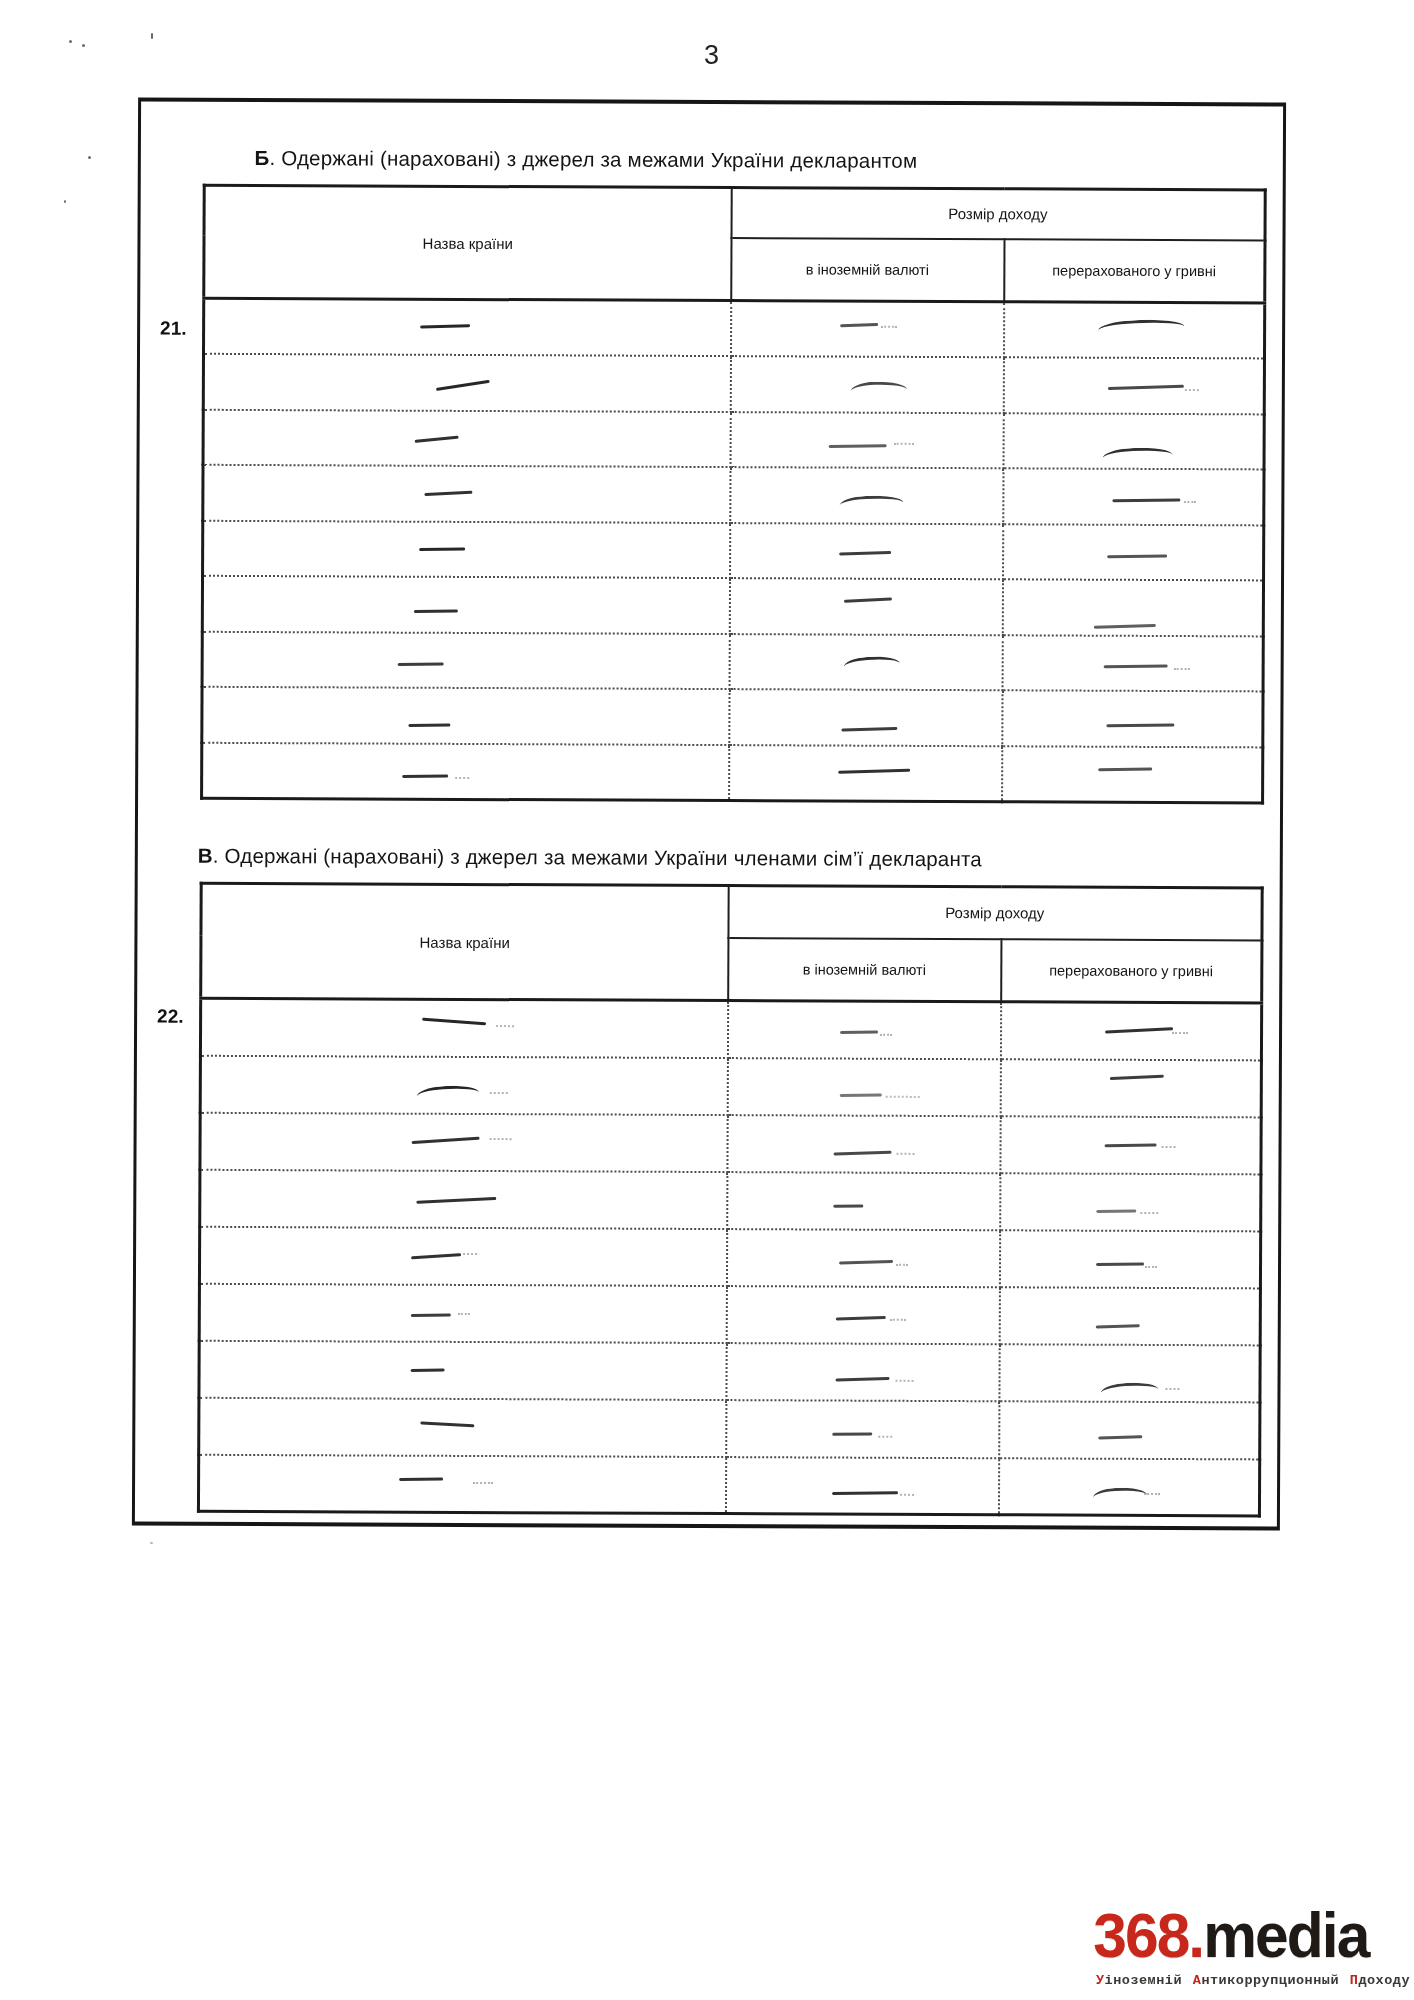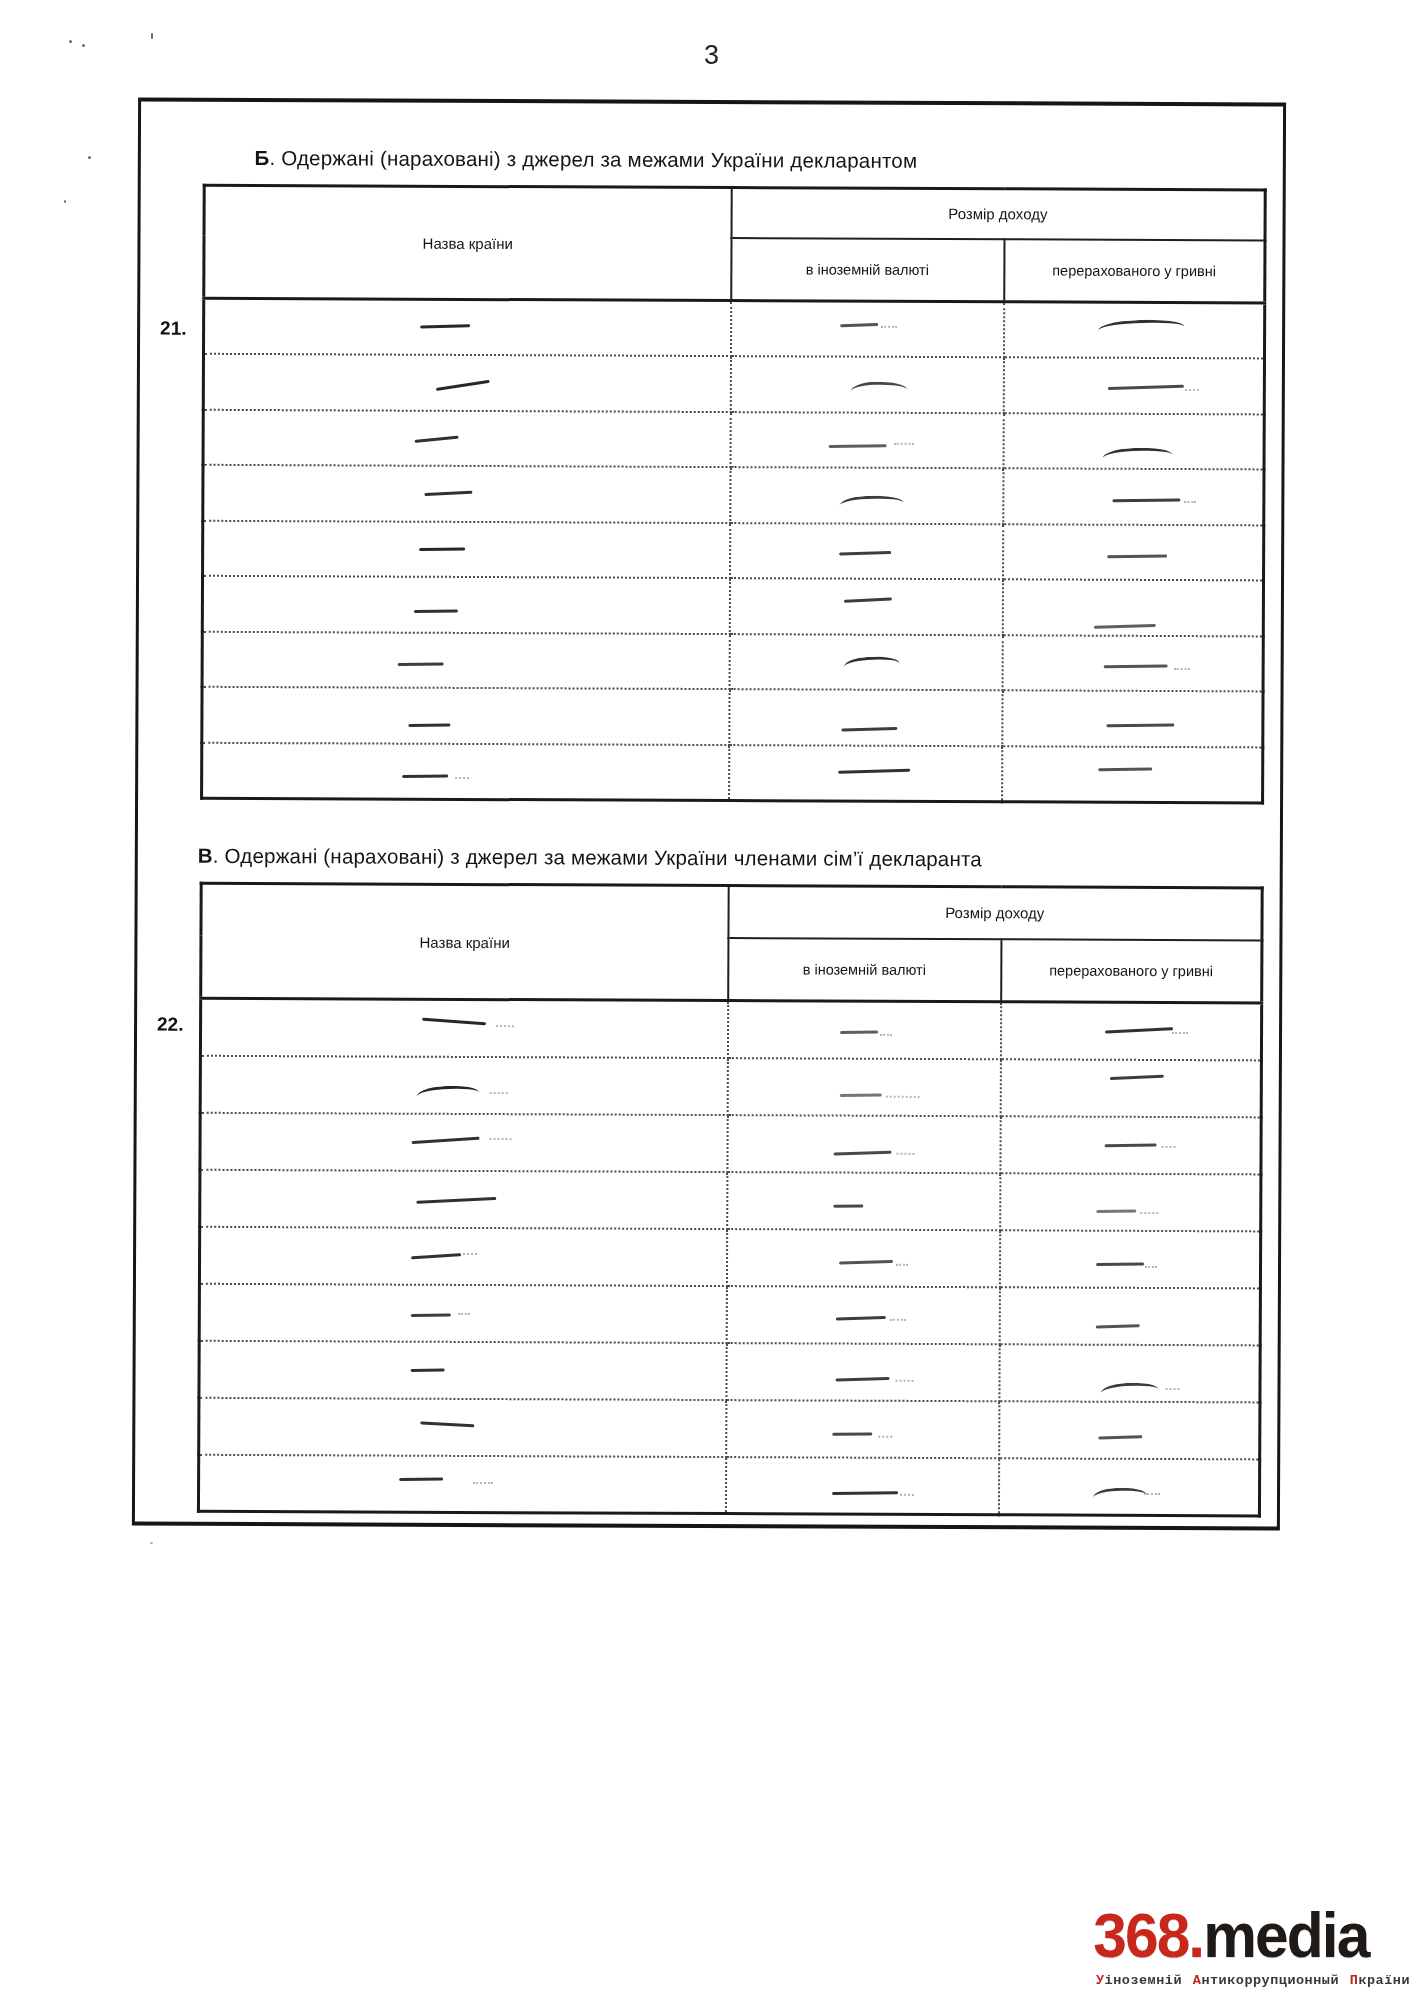--- a/index.html
+++ b/index.html
@@ -19,21 +19,21 @@
   .sec-title .ltr{font-weight:700;}
   #sec-b .sec-title{top:44px;}
   #sec-v .sec-title{top:742px;}
 
   .twrap{position:absolute;left:62px;}
   #sec-b .twrap{top:82px;}
   #sec-v .twrap{top:780px;}
 
   .item-no{position:absolute;left:-42px;font-size:19px;font-weight:700;color:#111;}
   #sec-b .item-no{top:134px;}
-  #sec-v .item-no{top:132px;}
+  #sec-v .item-no{top:124px;}
 
   table.decl{border-collapse:collapse;table-layout:fixed;width:1061px;background:#fff;
              border:3px solid #1a1a1a;}
   table.decl col.c0{width:527px;} table.decl col.c1{width:273px;} table.decl col.c2{width:261px;}
   table.decl th{border:2px solid #1f1f1f;font-weight:400;color:#151515;text-align:center;
                 padding:0;vertical-align:middle;}
   table.decl thead .h-top{height:50px;font-size:15px;}
   #sec-v table.decl thead .h-top{height:52px;}
   table.decl thead .h-sub{height:63px;font-size:14.5px;}
   table.decl th.country{font-size:15px;}
@@ -360,17 +360,17 @@
 
   </div>
 
   <div class="logo">
     <div class="brand">
       <span id="brand-num" style="color: rgb(200, 40, 27);">368</span><span id="brand-dot" style="color: rgb(200, 40, 27);">.</span><span id="brand-media" style="color: rgb(31, 26, 22);">media</span>
     </div>
     <div class="tagline" id="tagline">
         <span><span style="color: rgb(195, 37, 28);">У</span><span style="color: rgb(59, 56, 53);">іноземній</span></span>
         <span><span style="color: rgb(195, 37, 28);">А</span><span style="color: rgb(59, 56, 53);">нтикоррупционный</span></span>
-        <span><span style="color: rgb(195, 37, 28);">П</span><span style="color: rgb(59, 56, 53);">країни</span></span>
+        <span><span style="color: rgb(195, 37, 28);">П</span><span style="color: rgb(59, 56, 53);">доходу</span></span>
       </div>
   </div>
 
 </div>
 
 </body></html>

